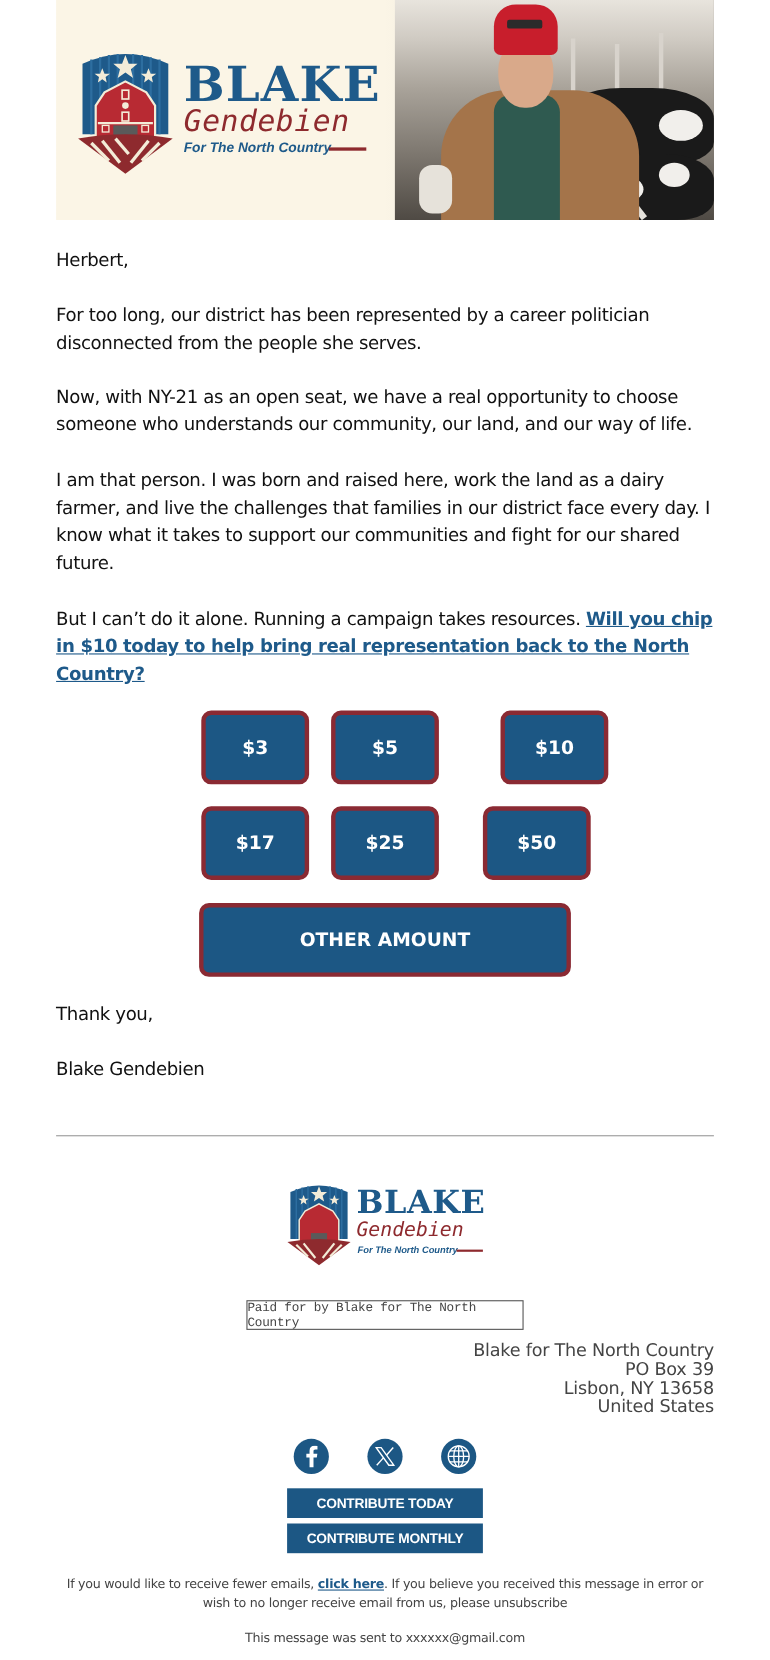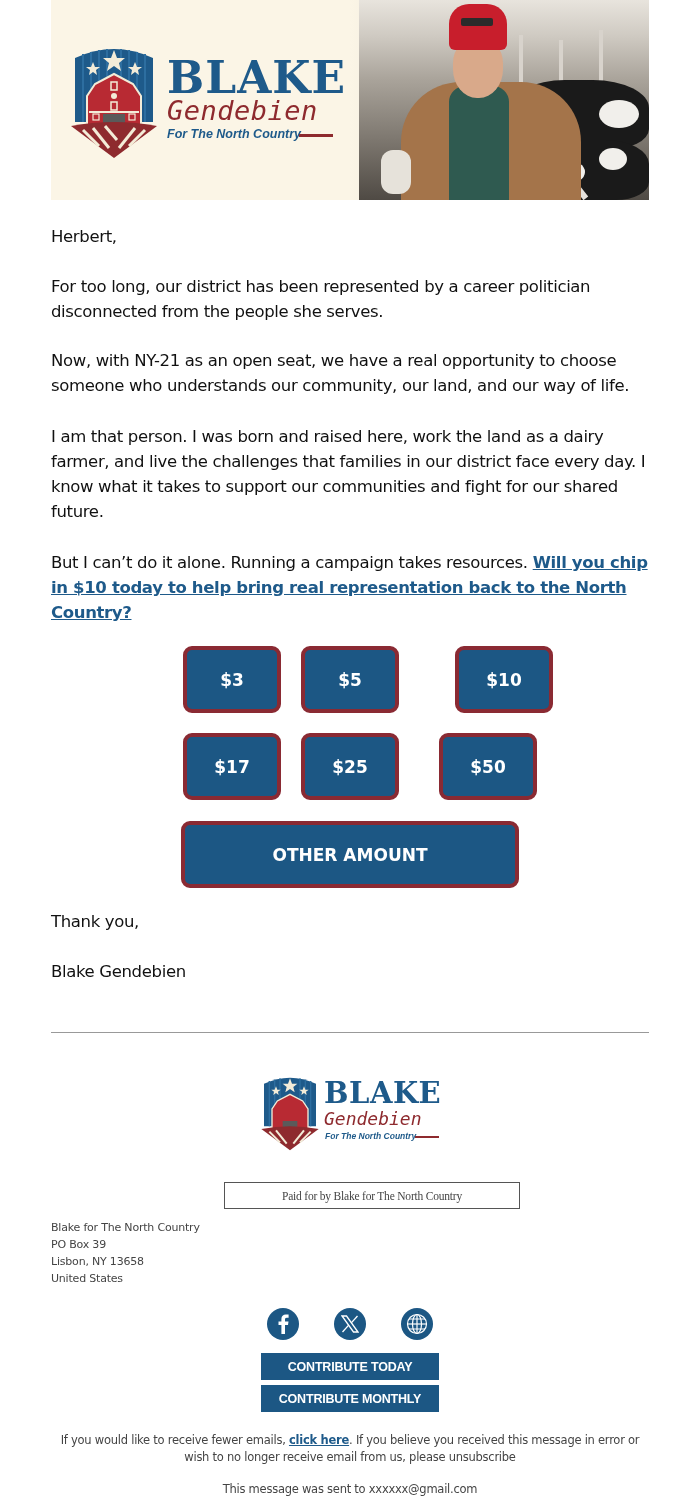--- a/index.html
+++ b/index.html
@@ -139,29 +139,29 @@
       font-family: "DejaVu Sans Mono", monospace; font-style: italic; font-size: 18px; color: #8e2a2e; line-height: 20px;
     }
     .footer-logo .fl-tag {
       position: absolute; left: 65px; top: 58px;
       font-family: "Liberation Sans", sans-serif; font-style: italic; font-weight: bold; font-size: 8.5px; color: #1e5a8a;
     }
     .footer-logo .fl-line {
       position: absolute; left: 155px; top: 63px; width: 24px; height: 2px; background: #8e2a2e;
     }
     .paid-box {
-      position: absolute; left: 173px; top: 1182px; width: 296px; height: 27px;
+      position: absolute; left: 173px; top: 1182px; width: 252px; height: 27px;
       border: 1px solid #555555;
-      font-family: Liberation Serif, serif; font-size: 11.5px; color: #444;
+      font-family: Liberation Mono, monospace; font-size: 11.5px; color: #444;
       display: flex; align-items: center; justify-content: center;
       letter-spacing: -0.2px;
     }
     .address {
-      position: absolute; left: 0; top: 1219px; width: 598px; text-align: left;
-      font-family: "DejaVu Sans", sans-serif; font-size: 11px; line-height: 17px; color: #444;
+      position: absolute; left: 0; top: 1219px; width: 598px; text-align: right;
+      font-family: "DejaVu Sans", sans-serif; font-size: 16px; line-height: 17px; color: #444;
       letter-spacing: -0.2px;
     }
     .social {
       position: absolute; top: 1308px; width: 32px; height: 32px; border-radius: 50%;
       background: #1c5784; display: flex; align-items: center; justify-content: center;
       cursor: pointer;
     }
     .contrib-btn {
       position: absolute; left: 210px; width: 178px; height: 27px;
       background: #1c5784; color: #ffffff;

